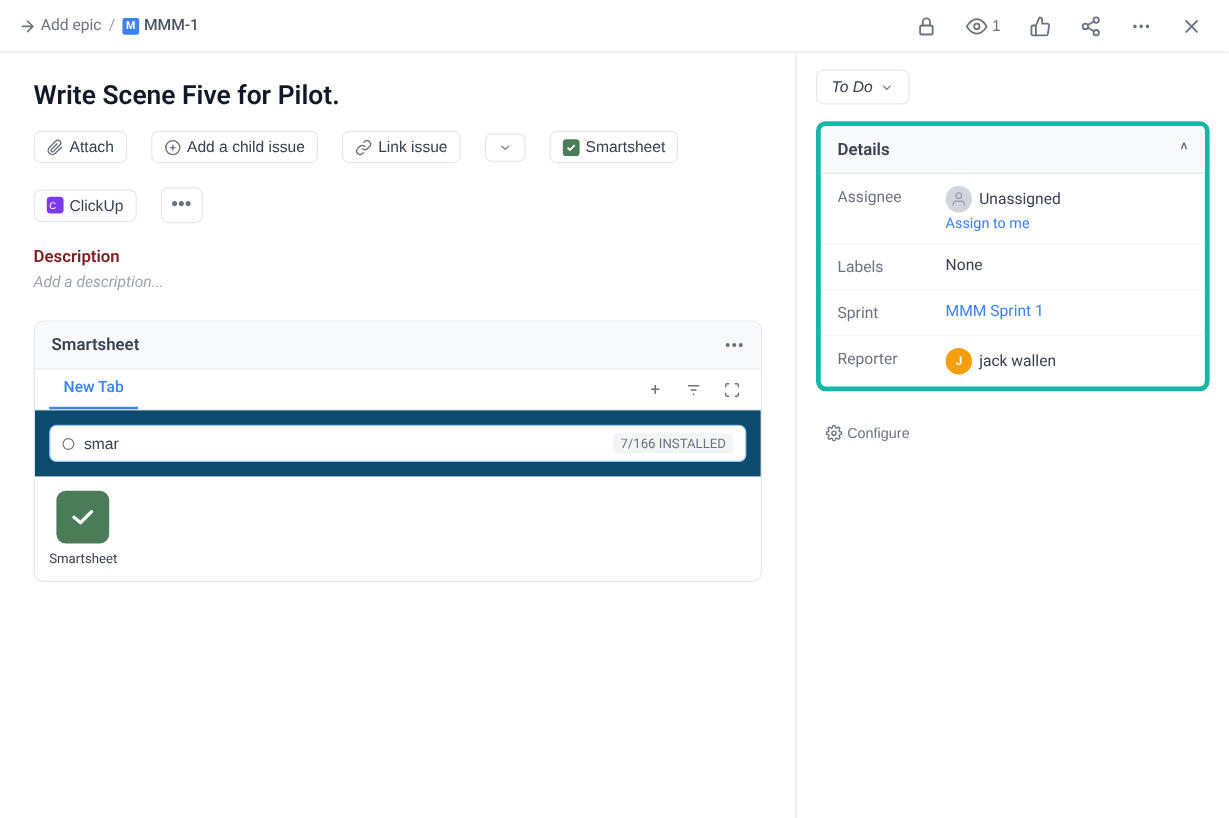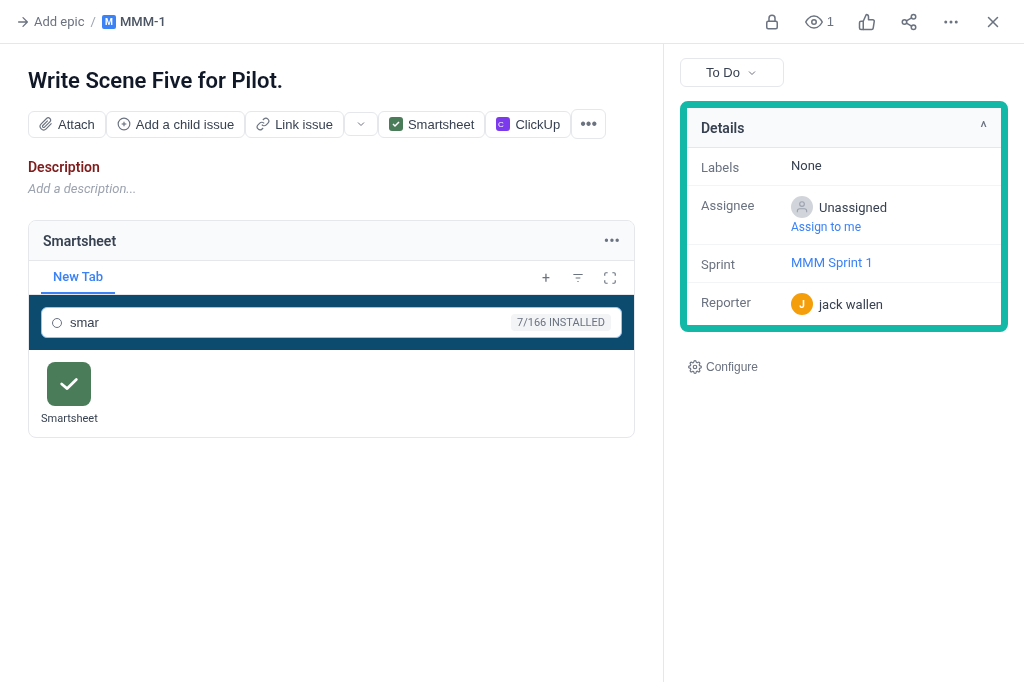--- a/index.html
+++ b/index.html
@@ -86,21 +86,21 @@
     .left-panel::-webkit-scrollbar-thumb { background: #d1d5db; border-radius: 3px; }
     .page-title {
       font-size: 22px;
       font-weight: 600;
       color: #111827;
       margin-bottom: 16px;
     }
     .toolbar {
       display: flex;
       align-items: center;
-      gap: 0;
+      gap: 20px;
       margin-bottom: 20px;
       flex-wrap: wrap;
     }
     .toolbar-btn {
       display: flex;
       align-items: center;
       gap: 5px;
       padding: 5px 10px;
       border: 1px solid #e5e7eb;
       border-radius: 6px;
@@ -268,37 +268,38 @@
     }
     .right-panel::-webkit-scrollbar { width: 6px; }
     .right-panel::-webkit-scrollbar-thumb { background: #d1d5db; border-radius: 3px; }
     .status-btn {
       display: flex;
       align-items: center;
       gap: 6px;
       background: white;
       border: 1px solid #e5e7eb;
       border-radius: 6px;
-      padding: 6px 25px;
+      padding: 6px 12px;
       font-size: 13px;
       font-weight: 500;
       cursor: pointer;
       margin: 14px 16px;
       color: #374151;
+      font-style: italic;
     }
     .chevron-down {
       width: 12px; height: 12px;
       display: inline-flex;
       align-items: center;
       justify-content: center;
       color: #6b7280;
     }
     .details-panel {
       margin: 0 16px;
-      border: 7px solid #14b8a6;
+      border: 4px solid #14b8a6;
       border-radius: 8px;
       overflow: hidden;
     }
     .details-header {
       display: flex;
       align-items: center;
       justify-content: space-between;
       padding: 10px 14px;
       background: #f9fafb;
       border-bottom: 1px solid #e5e7eb;
@@ -594,41 +595,41 @@
       </svg>
     </button>
 
     <div class="details-panel">
       <div class="details-header">
         <span class="details-title">Details</span>
         <span class="details-toggle">^</span>
       </div>
 
       <div class="detail-row">
-        <span class="detail-label">Labels</span>
-        <span class="detail-value">None</span>
-      </div>
-
-      <div class="detail-row">
         <span class="detail-label">Assignee</span>
         <div class="detail-value">
           <div class="assignee-row">
             <div class="avatar-circle">
               <svg viewBox="0 0 24 24" width="14" height="14" stroke="#9ca3af" fill="none" stroke-width="2">
                 <path d="M20 21v-2a4 4 0 0 0-4-4H8a4 4 0 0 0-4 4v2"></path>
                 <circle cx="12" cy="7" r="4"></circle>
               </svg>
             </div>
             <span>Unassigned</span>
           </div>
           <a class="assign-me-link">Assign to me</a>
         </div>
       </div>
 
       <div class="detail-row">
+        <span class="detail-label">Labels</span>
+        <span class="detail-value">None</span>
+      </div>
+
+      <div class="detail-row">
         <span class="detail-label">Sprint</span>
         <a class="sprint-link detail-value">MMM Sprint 1</a>
       </div>
 
       <div class="detail-row">
         <span class="detail-label">Reporter</span>
         <div class="detail-value">
           <div class="reporter-row">
             <div class="reporter-avatar">J</div>
             <span>jack wallen</span>

